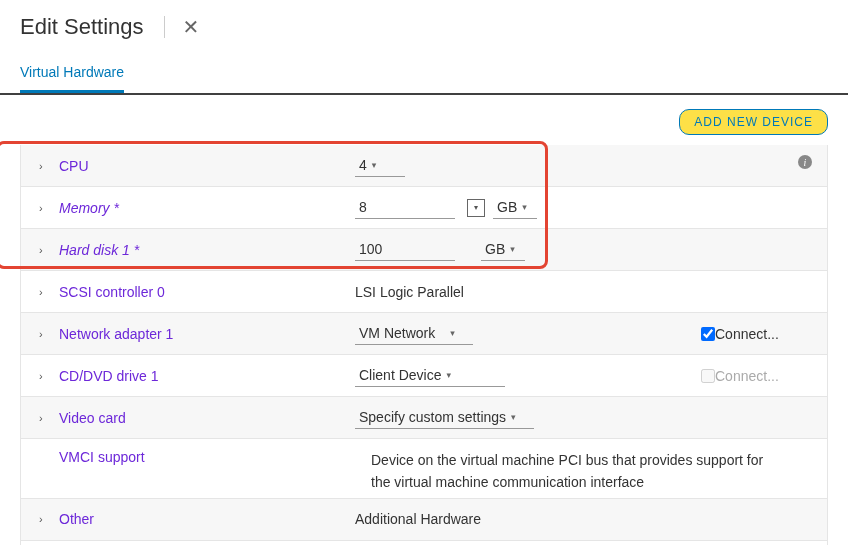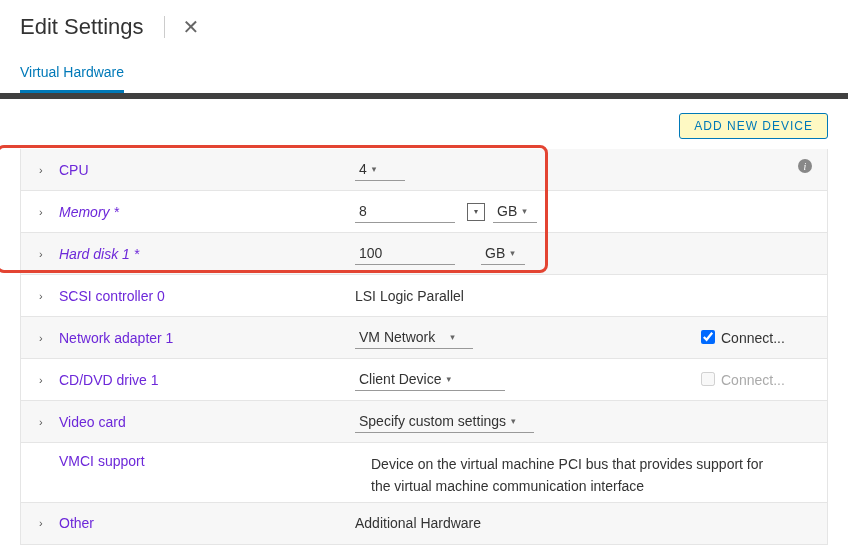--- a/index.html
+++ b/index.html
@@ -2,40 +2,40 @@
 <html><head>
 <meta charset="utf-8">
 <style>
   * { box-sizing: border-box; margin: 0; padding: 0; font-family: -apple-system, BlinkMacSystemFont, "Segoe UI", Arial, sans-serif; }
   body { background: #fff; width: 848px; height: 545px; color: #333; font-size: 14px; }
   .header { display: flex; align-items: center; padding: 14px 20px 8px 20px; }
   .title { font-size: 22px; font-weight: 400; color: #333; margin-right: 20px; }
   .divider-v { width: 1px; height: 22px; background:#ccc; margin-right: 18px; }
   .subtitle { font-size: 14px; color: #333; flex: 1; }
   .close-btn { font-size: 20px; color:#666; cursor:pointer; background:none; border:none; }
-  .tabs { display:flex; gap: 24px; padding: 10px 20px 0 20px; border-bottom: 6px solid #404040; }
+  .tabs { display:flex; gap: 24px; padding: 10px 20px 0 20px; border-bottom: 2px solid #404040; }
   .tab { padding: 6px 0 10px 0; font-size: 14px; color:#666; cursor:pointer; border-bottom: 3px solid transparent; }
   .tab.active { color:#0079b8; border-bottom-color:#0079b8; }
   .action-row { display:flex; justify-content:flex-end; padding: 14px 20px 10px 20px; }
-  .add-btn { border:1px solid #0079b8; color:#0079b8; background:#fef9c3; padding:5px 14px; font-size:12px; letter-spacing:1px; border-radius:3px; cursor:pointer; }
+  .add-btn { border:1px solid #0079b8; color:#0079b8; background:#fde047; padding:5px 14px; font-size:12px; letter-spacing:1px; border-radius:10px; cursor:pointer; }
   .grid { padding: 0 20px 0 20px; position:relative; }
   .row { display:flex; align-items:center; border:1px solid #e5e5e5; border-top:none; min-height:42px; padding: 4px 0; }
   .row:first-child { border-top:1px solid #e5e5e5; background:#f7f7f7; }
   .row.odd { background:#f7f7f7; }
   .row.even { background:#fff; }
   .label-cell { width: 330px; display:flex; align-items:center; padding-left:18px; gap:10px; }
   .chev { width:10px; font-size:11px; color:#555; cursor:pointer; }
   .label-text { font-size:14px; color:#6d28d9; }
   .label-text.italic { font-style: italic; }
   .value-cell { flex:1; display:flex; align-items:center; gap:8px; padding-left:4px; }
   .text-input { border:none; border-bottom:1px solid #999; background:transparent; width:100px; padding:3px 4px; font-size:14px; color:#333; }
   .select-underline { border:none; border-bottom:1px solid #999; background:transparent; padding:3px 18px 3px 4px; font-size:14px; color:#333; position:relative; display:inline-flex; align-items:center; cursor:pointer; }
   .caret { font-size:9px; color:#666; margin-left:5px; }
   .value-text { font-size:14px; color:#333; }
-  .right-cell { width: 140px; display:flex; gap:6px; font-size:14px; color:#333;padding-left:14px; }
+  .right-cell { width: 140px; display:flex; align-items:center; font-size:14px; color:#333;padding-left:14px; }
   .right-cell.disabled { color:#aaa; }
   .checkbox { width:14px; height:14px; accent-color:#006aff; }
   .info-icon { position:absolute; right:36px; top:10px; width:14px; height:14px; border-radius:50%; background:#888; color:#fff; font-size:10px; display:flex; align-items:center; justify-content:center; font-style:italic; font-family:serif; }
   .dropdown-square { width:18px; height:18px; border:1px solid #666; display:inline-flex; align-items:center; justify-content:center; font-size:8px; color:#555; cursor:pointer; margin-left:4px; }
   .highlight-box { position:absolute; border:3px solid #e34432; border-radius:8px; pointer-events:none; }
   .hl-teal { background:#d6f0ef; }
   .wide-select { min-width: 150px; }
   .mid-select { min-width: 100px; gap: 10px; }
   .last-row { border-top:none; height:28px; }
 </style>

